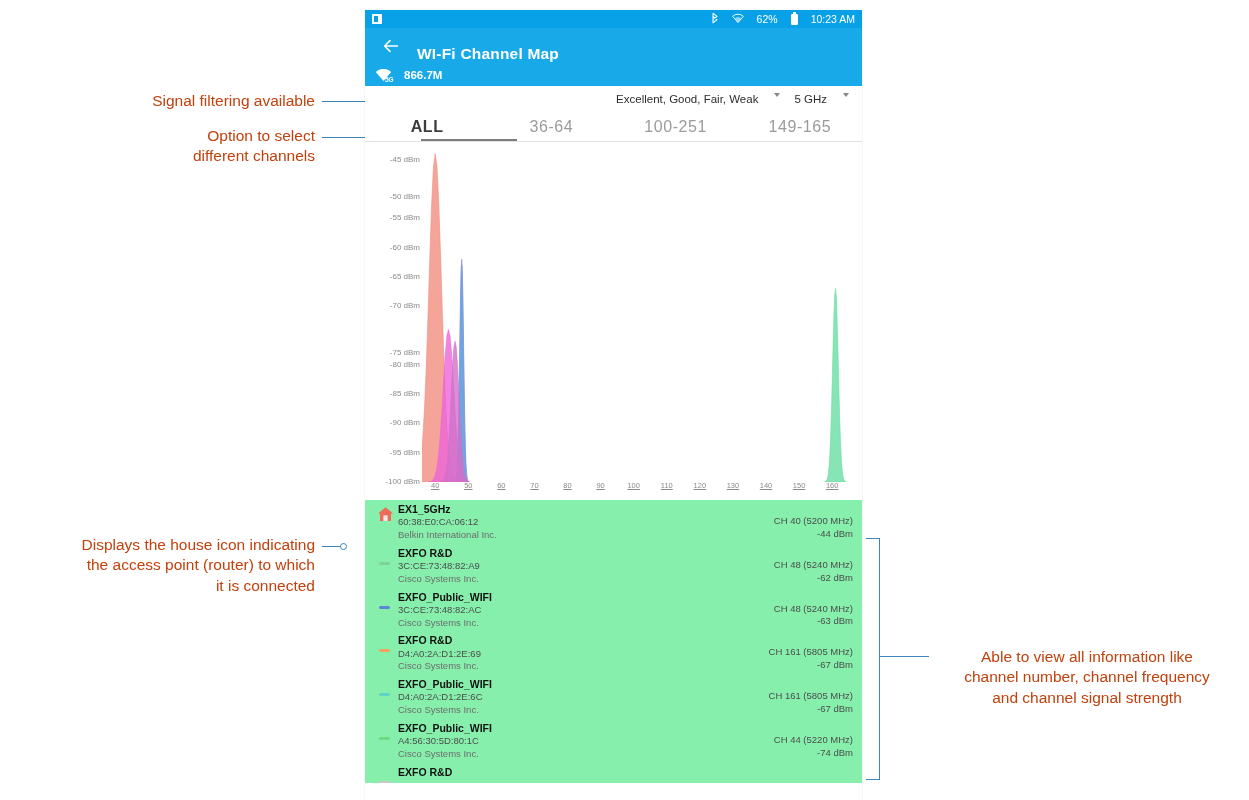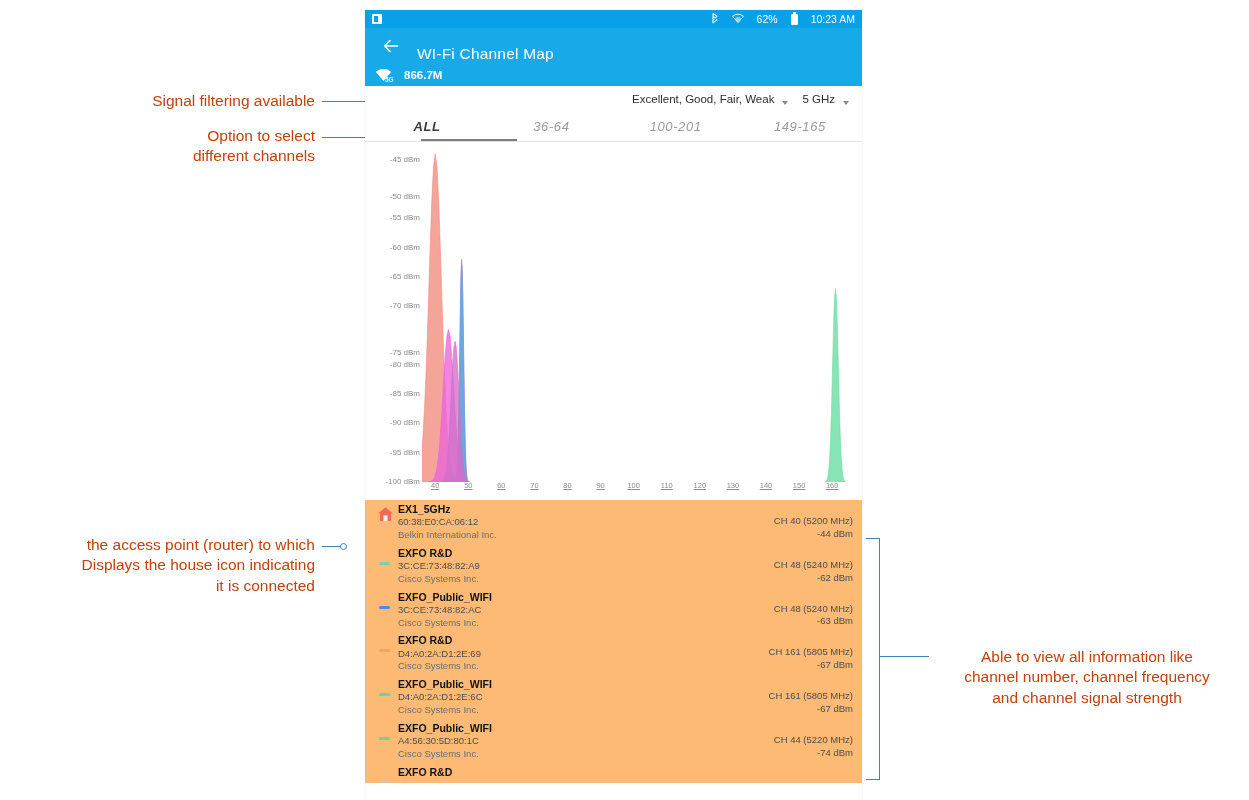--- a/index.html
+++ b/index.html
@@ -70,58 +70,58 @@
   }
   .sb-time { font-size: 10.5px; letter-spacing: 0; }
 
   .appbar {
     height: 36px; background: #17a9e8;
     display: flex; align-items: center;
     padding-left: 17px; gap: 17px;
   }
   .back-arrow { width: 18px; height: 18px; position: relative; cursor: pointer; }
   .appbar-title {
-    color: #fff; font-size: 15.5px; font-weight: normal; letter-spacing: .2px; margin-top: 16px;
+    color: #fff; font-size: 15.5px; font-weight: bold; letter-spacing: .2px; margin-top: 16px;
   }
   .subbar {
     height: 22px; background: #17a9e8;
     display: flex; align-items: center;
     padding-left: 10px; gap: 12px;
   }
   .wifi-ic { position: relative; width: 17px; height: 14px; }
   .wifi-5g {
     position: absolute; left: 10px; bottom: -1px;
     font-size: 6.5px; color: #fff; font-weight: bold;
   }
   .rate { color: #fff; font-size: 11.5px; font-weight: bold; }
 
   .filterbar {
     height: 26px; display: flex; align-items: center;
     justify-content: flex-end; gap: 14px;
     padding-right: 13px; background: #fff;
   }
   .filter-item {
     font-size: 11.5px; color: #2c2c2c;
-    display: inline-flex; align-items: flex-end; gap: 8px; cursor: pointer;
+    display: inline-flex; align-items: flex-start; gap: 16px; cursor: pointer;
   }
   .caret {
     width: 0; height: 0;
     border-left: 3.2px solid transparent;
     border-right: 3.2px solid transparent;
     border-top: 4px solid #888;
     display: inline-block;
   }
 
   .tabs {
     display: flex; height: 30px; position: relative;
     border-bottom: 1px solid #e2e2e2;
   }
   .tab {
     flex: 1; display: flex; align-items: center; justify-content: center;
-    font-size: 13px; color: #9b9b9b; letter-spacing: .6px; cursor: pointer; font-style: italic;
+    font-size: 16px; color: #9b9b9b; letter-spacing: .6px; cursor: pointer;
   }
   .tab.active { color: #3c3c3c; font-weight: bold; }
   .tab-underline {
     position: absolute; bottom: 0; left: 56px;
     width: 96px; height: 2.4px; background: #7d7d7d;
   }
 
   
   .chart-wrap { position: relative; height: 358px; background: #fff; }
   .ylabels { position: absolute; left: 11px; top: 0; width: 44px; height: 340px; }
@@ -130,21 +130,21 @@
     font-size: 8px; color: #8a8a8a; white-space: nowrap;
   }
   .xlabels { position: absolute; left: 0; top: 339px; width: 497px; height: 16px; }
   .xlabel {
     position: absolute; font-size: 7.5px; color: #8a8a8a;
     transform: translateX(-50%); white-space: nowrap; text-decoration: underline;
   }
   .plot { position: absolute; left: 57px; top: 0; width: 430px; height: 340px; }
 
   
-  .aplist { background: #fdba74; position: relative; }
+  .aplist { background: #86efac; position: relative; }
   .ap-row {
     position: relative;
     display: flex; align-items: flex-start;
     padding: 2px 9px 2px 33px;
     min-height: 42px;
     cursor: pointer;
   }
   .ap-marker {
     position: absolute; left: 14px; top: 18px;
     width: 11px; height: 3px; border-radius: 1.5px;
@@ -176,22 +176,22 @@
   <div class="dot" style="left:630px; top:98px;"></div>
 
   <div class="annot right-al" style="left:55px; top:126px; width:260px;">
     <div>Option to select</div>
     <div>different channels</div>
   </div>
   <div class="leader" style="left:322px; top:137px; width:122px;"></div>
   <div class="dot" style="left:443px; top:134px;"></div>
 
   <div class="annot right-al" style="left:30px; top:535px; width:285px;">
+    <div>Displays the house icon indicating</div>
     <div>the access point (router) to which</div>
-    <div>Displays the house icon indicating</div>
     <div>it is connected</div>
   </div>
   <div class="leader" style="left:322px; top:546px; width:20px;"></div>
   <div class="dot" style="left:340px; top:543px;"></div>
 
   <div class="annot left-al" style="left:937px; top:647px; width:300px;text-align:center;">
     <div>Able to view all information like</div>
     <div>channel number, channel frequency</div>
     <div>and channel signal strength</div>
   </div>
@@ -255,21 +255,21 @@
     </div>
 
     <div class="tabs">
       <div class="tab active">
         <span>ALL</span>
       </div>
       <div class="tab">
         <span>36-64</span>
       </div>
       <div class="tab">
-        <span>100-201</span>
+        <span>100-251</span>
       </div>
       <div class="tab">
         <span>149-165</span>
       </div>
       <div class="tab-underline"></div>
     </div>
 
     <div class="chart-wrap">
       <div class="ylabels" id="ylabels">
           <div class="ylabel" style="top: 12.5862px;">-45 dBm</div>

